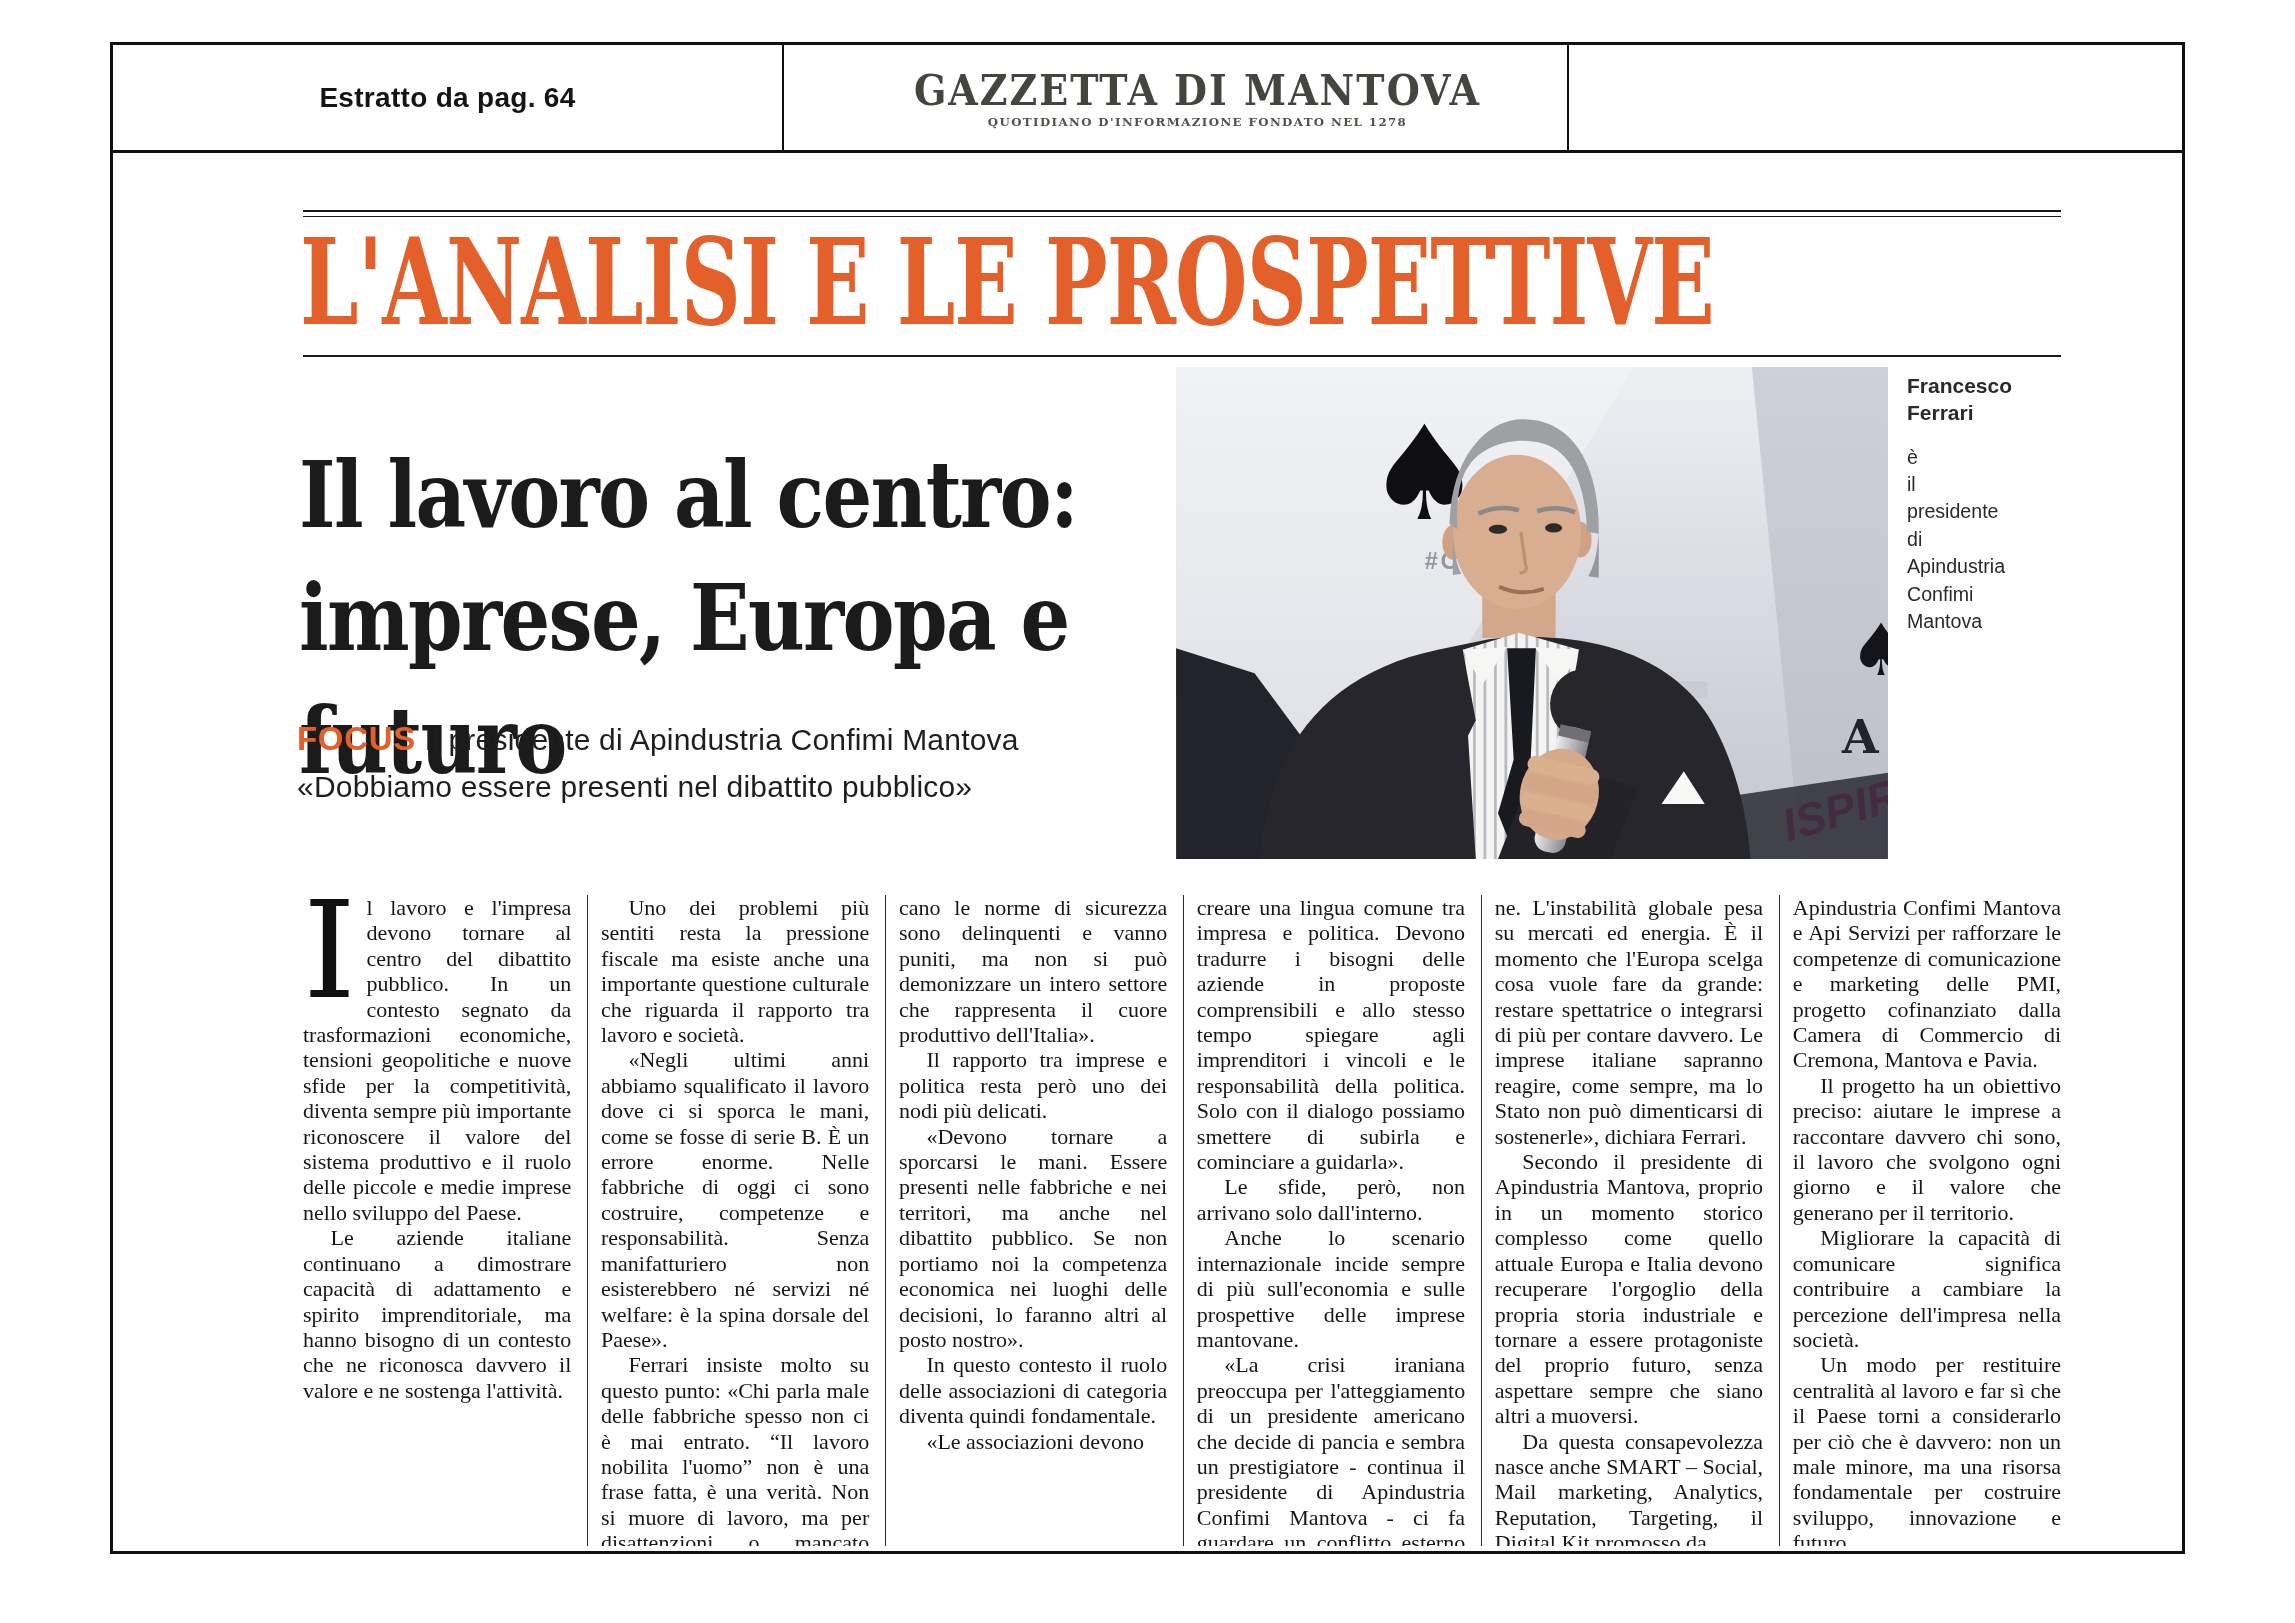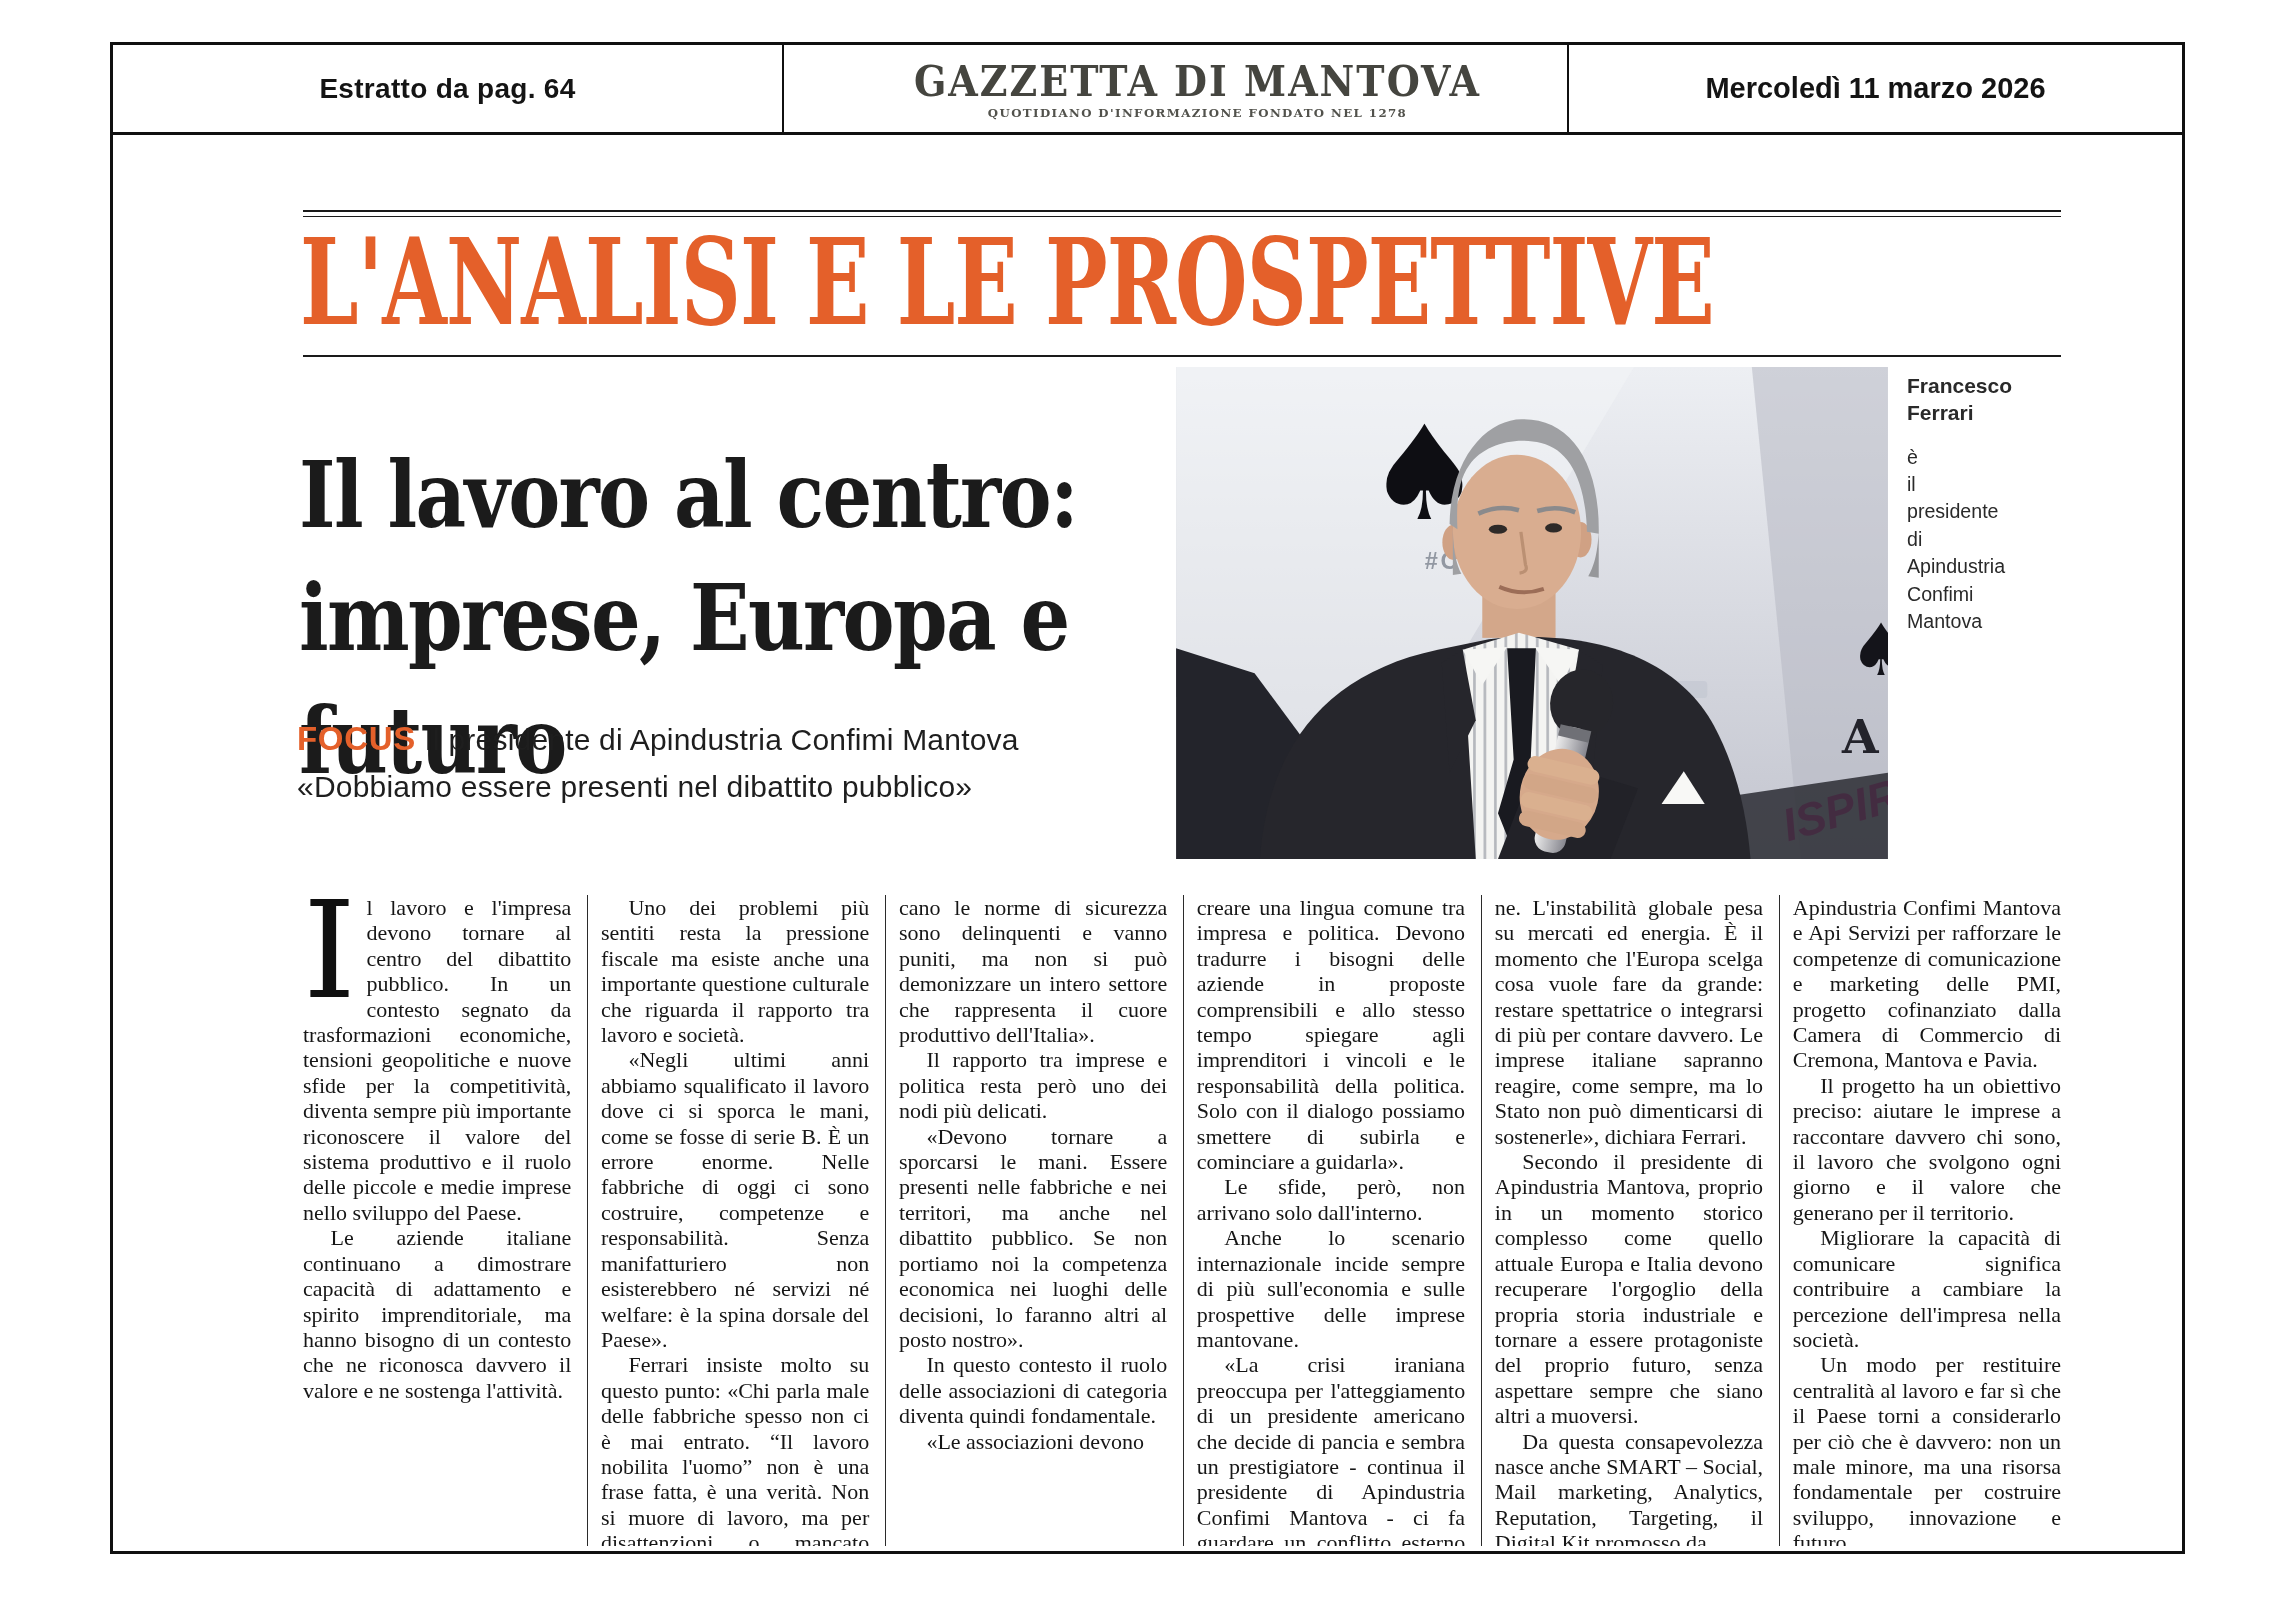--- a/index.html
+++ b/index.html
@@ -6,21 +6,21 @@
   html,body{margin:0;padding:0;}
   body{
     width:2295px;height:1623px;background:#ffffff;position:relative;
     font-family:"Liberation Sans",sans-serif;color:var(--ink);
   }
   .frame{
     position:absolute;left:110px;top:42px;width:2075px;height:1512px;
     border:3.3px solid #101010;box-sizing:border-box;background:#fff;
   }
   
-  .header{display:flex;height:90px;border-bottom:3.3px solid #101010;box-sizing:border-box;}
+  .header{display:flex;height:108px;border-bottom:3.3px solid #101010;box-sizing:border-box;}
   .hcell{display:flex;align-items:center;justify-content:center;box-sizing:border-box;}
   .hcell-left{width:671px;border-right:2.6px solid #101010;}
   .hcell-center{width:785px;border-right:2.6px solid #101010;flex-direction:column;gap:3px;padding-left:44px;}
   .hcell-right{flex:1;}
   .clip-label{font-weight:bold;font-size:28px;letter-spacing:0.3px;}
   .date{font-weight:bold;font-size:29px;}
   .masthead-title{
     font-family:"DejaVu Serif",serif;font-weight:bold;font-size:38px;letter-spacing:2px;
     color:#45453f;transform:scaleY(1.15);white-space:nowrap;
   }
@@ -80,23 +80,20 @@
 
 <div class="frame">
 
   <div class="header">
     <div class="hcell hcell-left">
       <span class="clip-label">Estratto da pag. 64</span>
     </div>
     <div class="hcell hcell-center">
       <span class="masthead-title">GAZZETTA DI MANTOVA</span>
       <span class="masthead-sub">QUOTIDIANO D'INFORMAZIONE FONDATO NEL 1278</span>
-    </div>
-    <div class="hcell hcell-right">
-      <span class="date">Mercoledì 11 marzo 2026</span>
     </div>
   </div>
 
   <div class="rule-double"></div>
   <div class="kicker">L'ANALISI E LE PROSPETTIVE</div>
   <div class="rule-single"></div>
 
   <h1 class="title">Il lavoro al centro: imprese, Europa e futuro</h1>
 
   <div class="focus">

